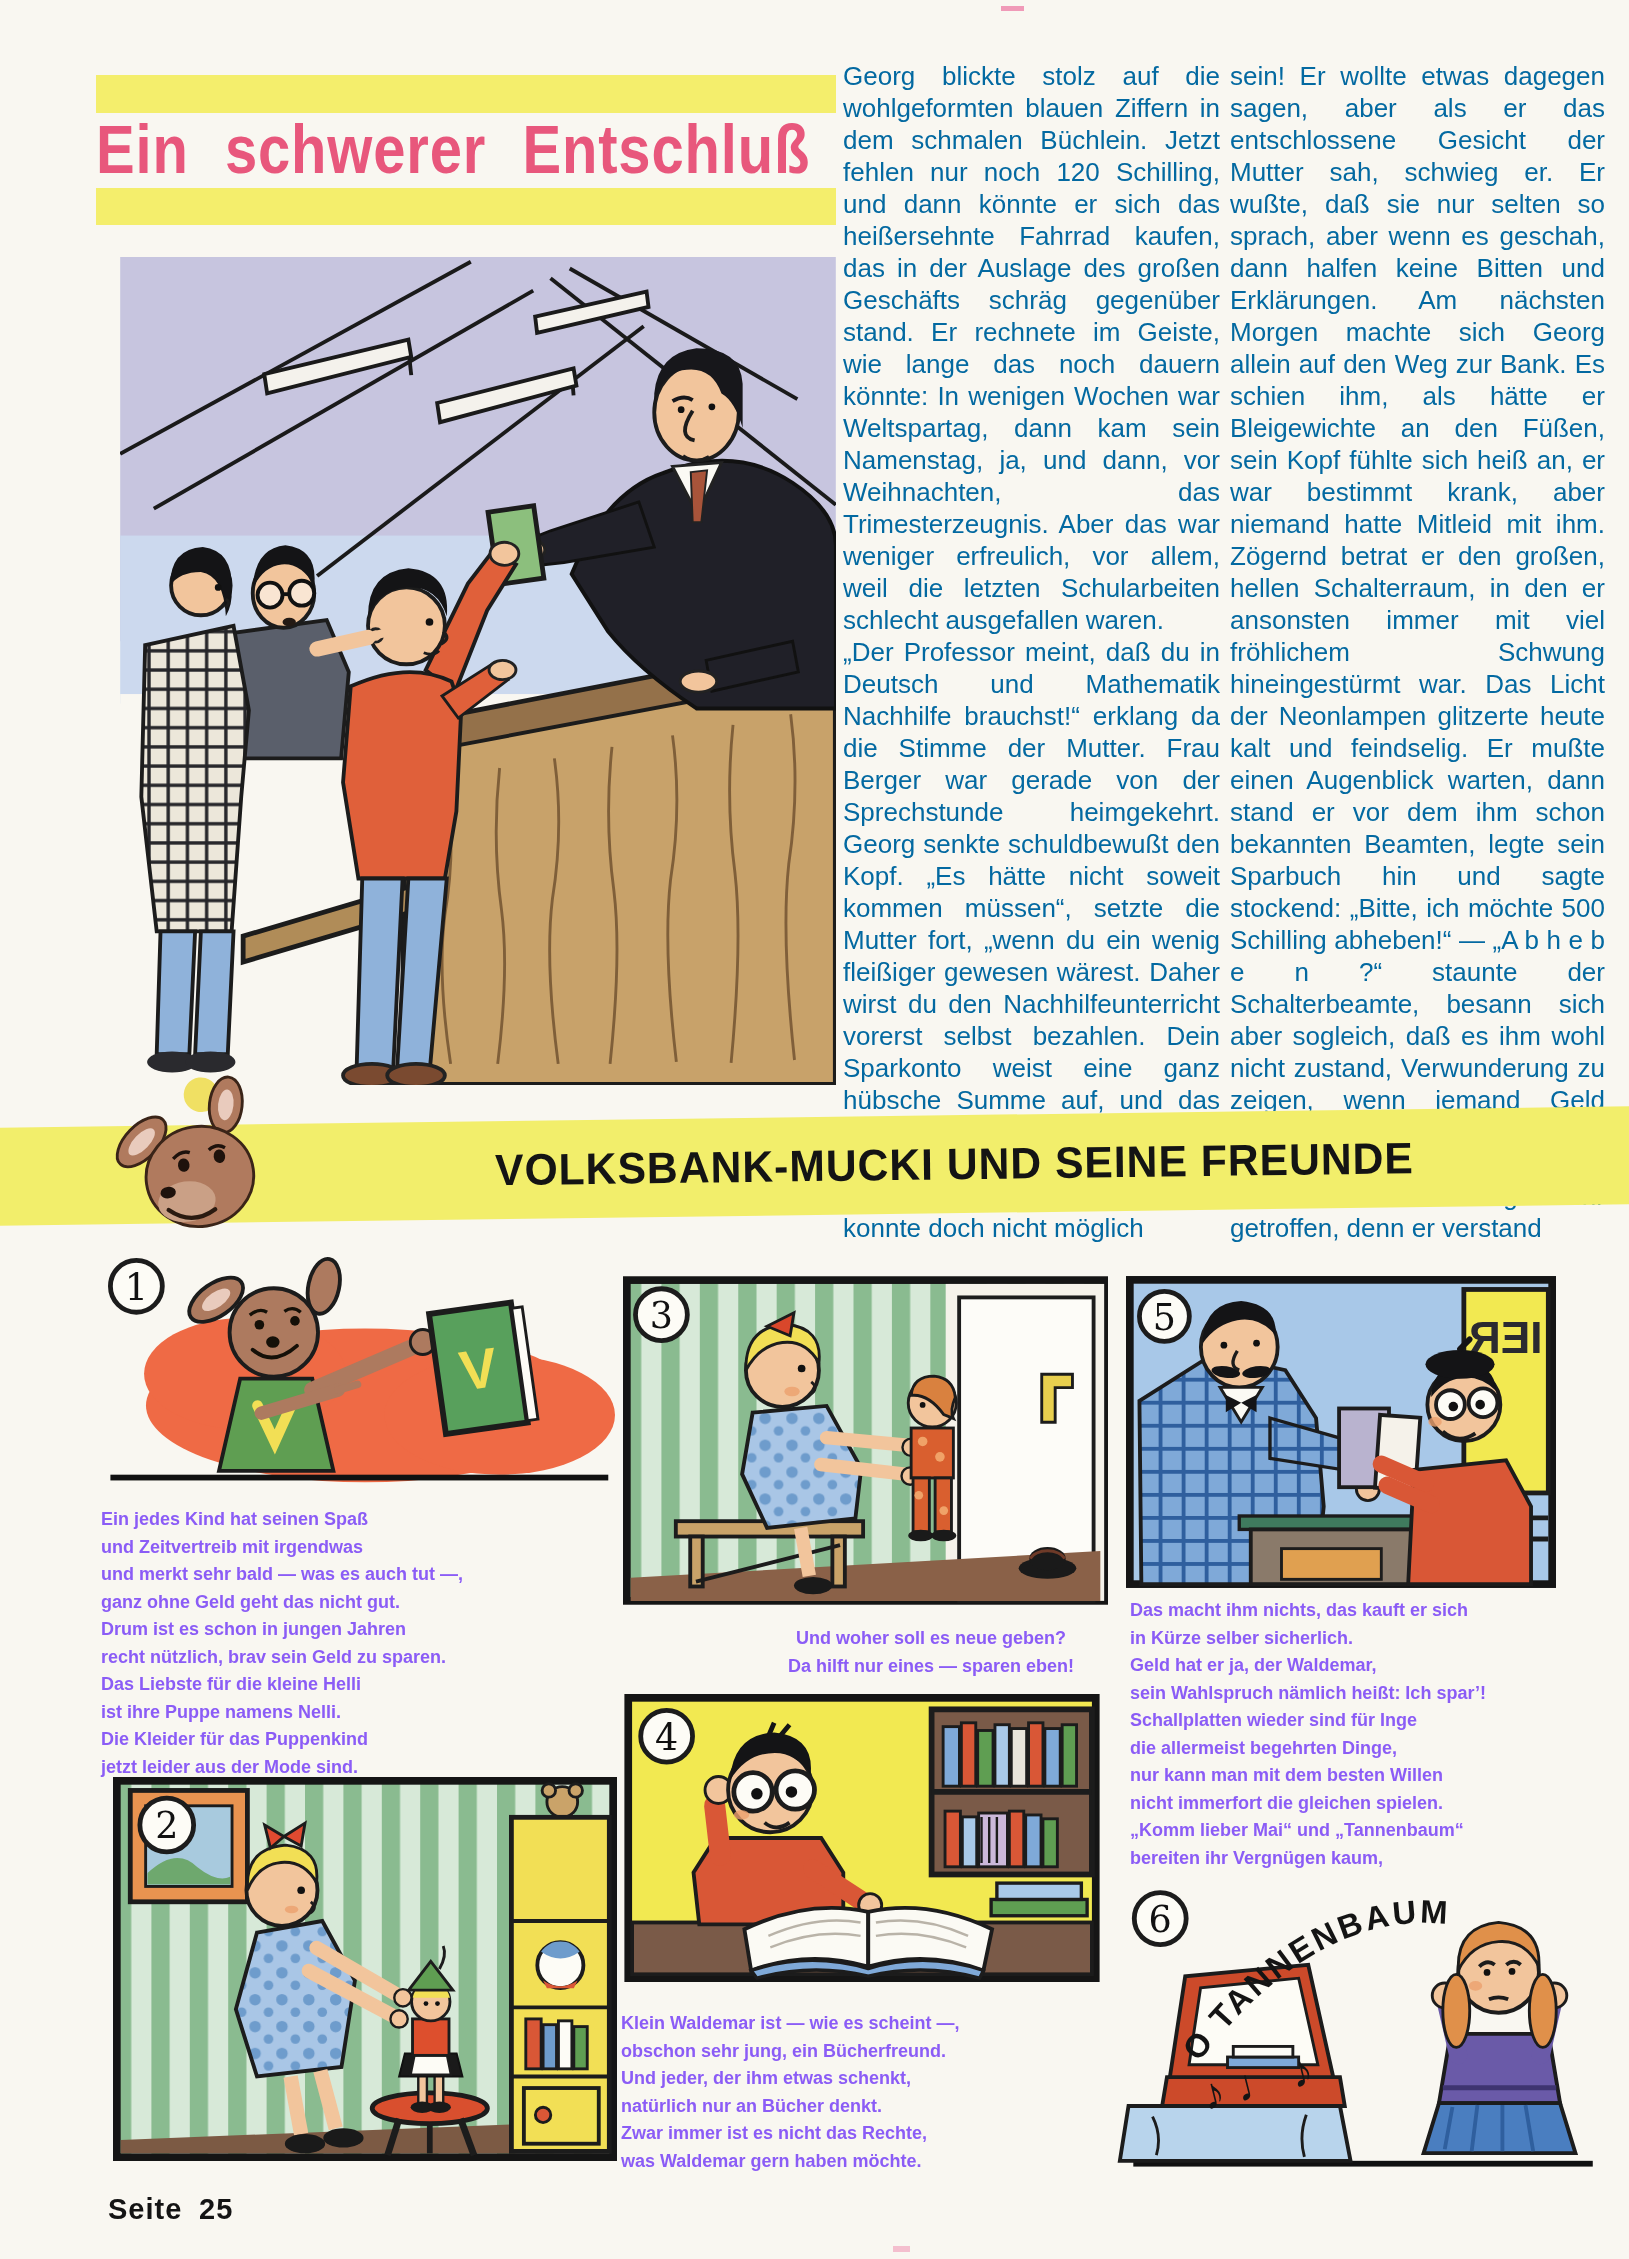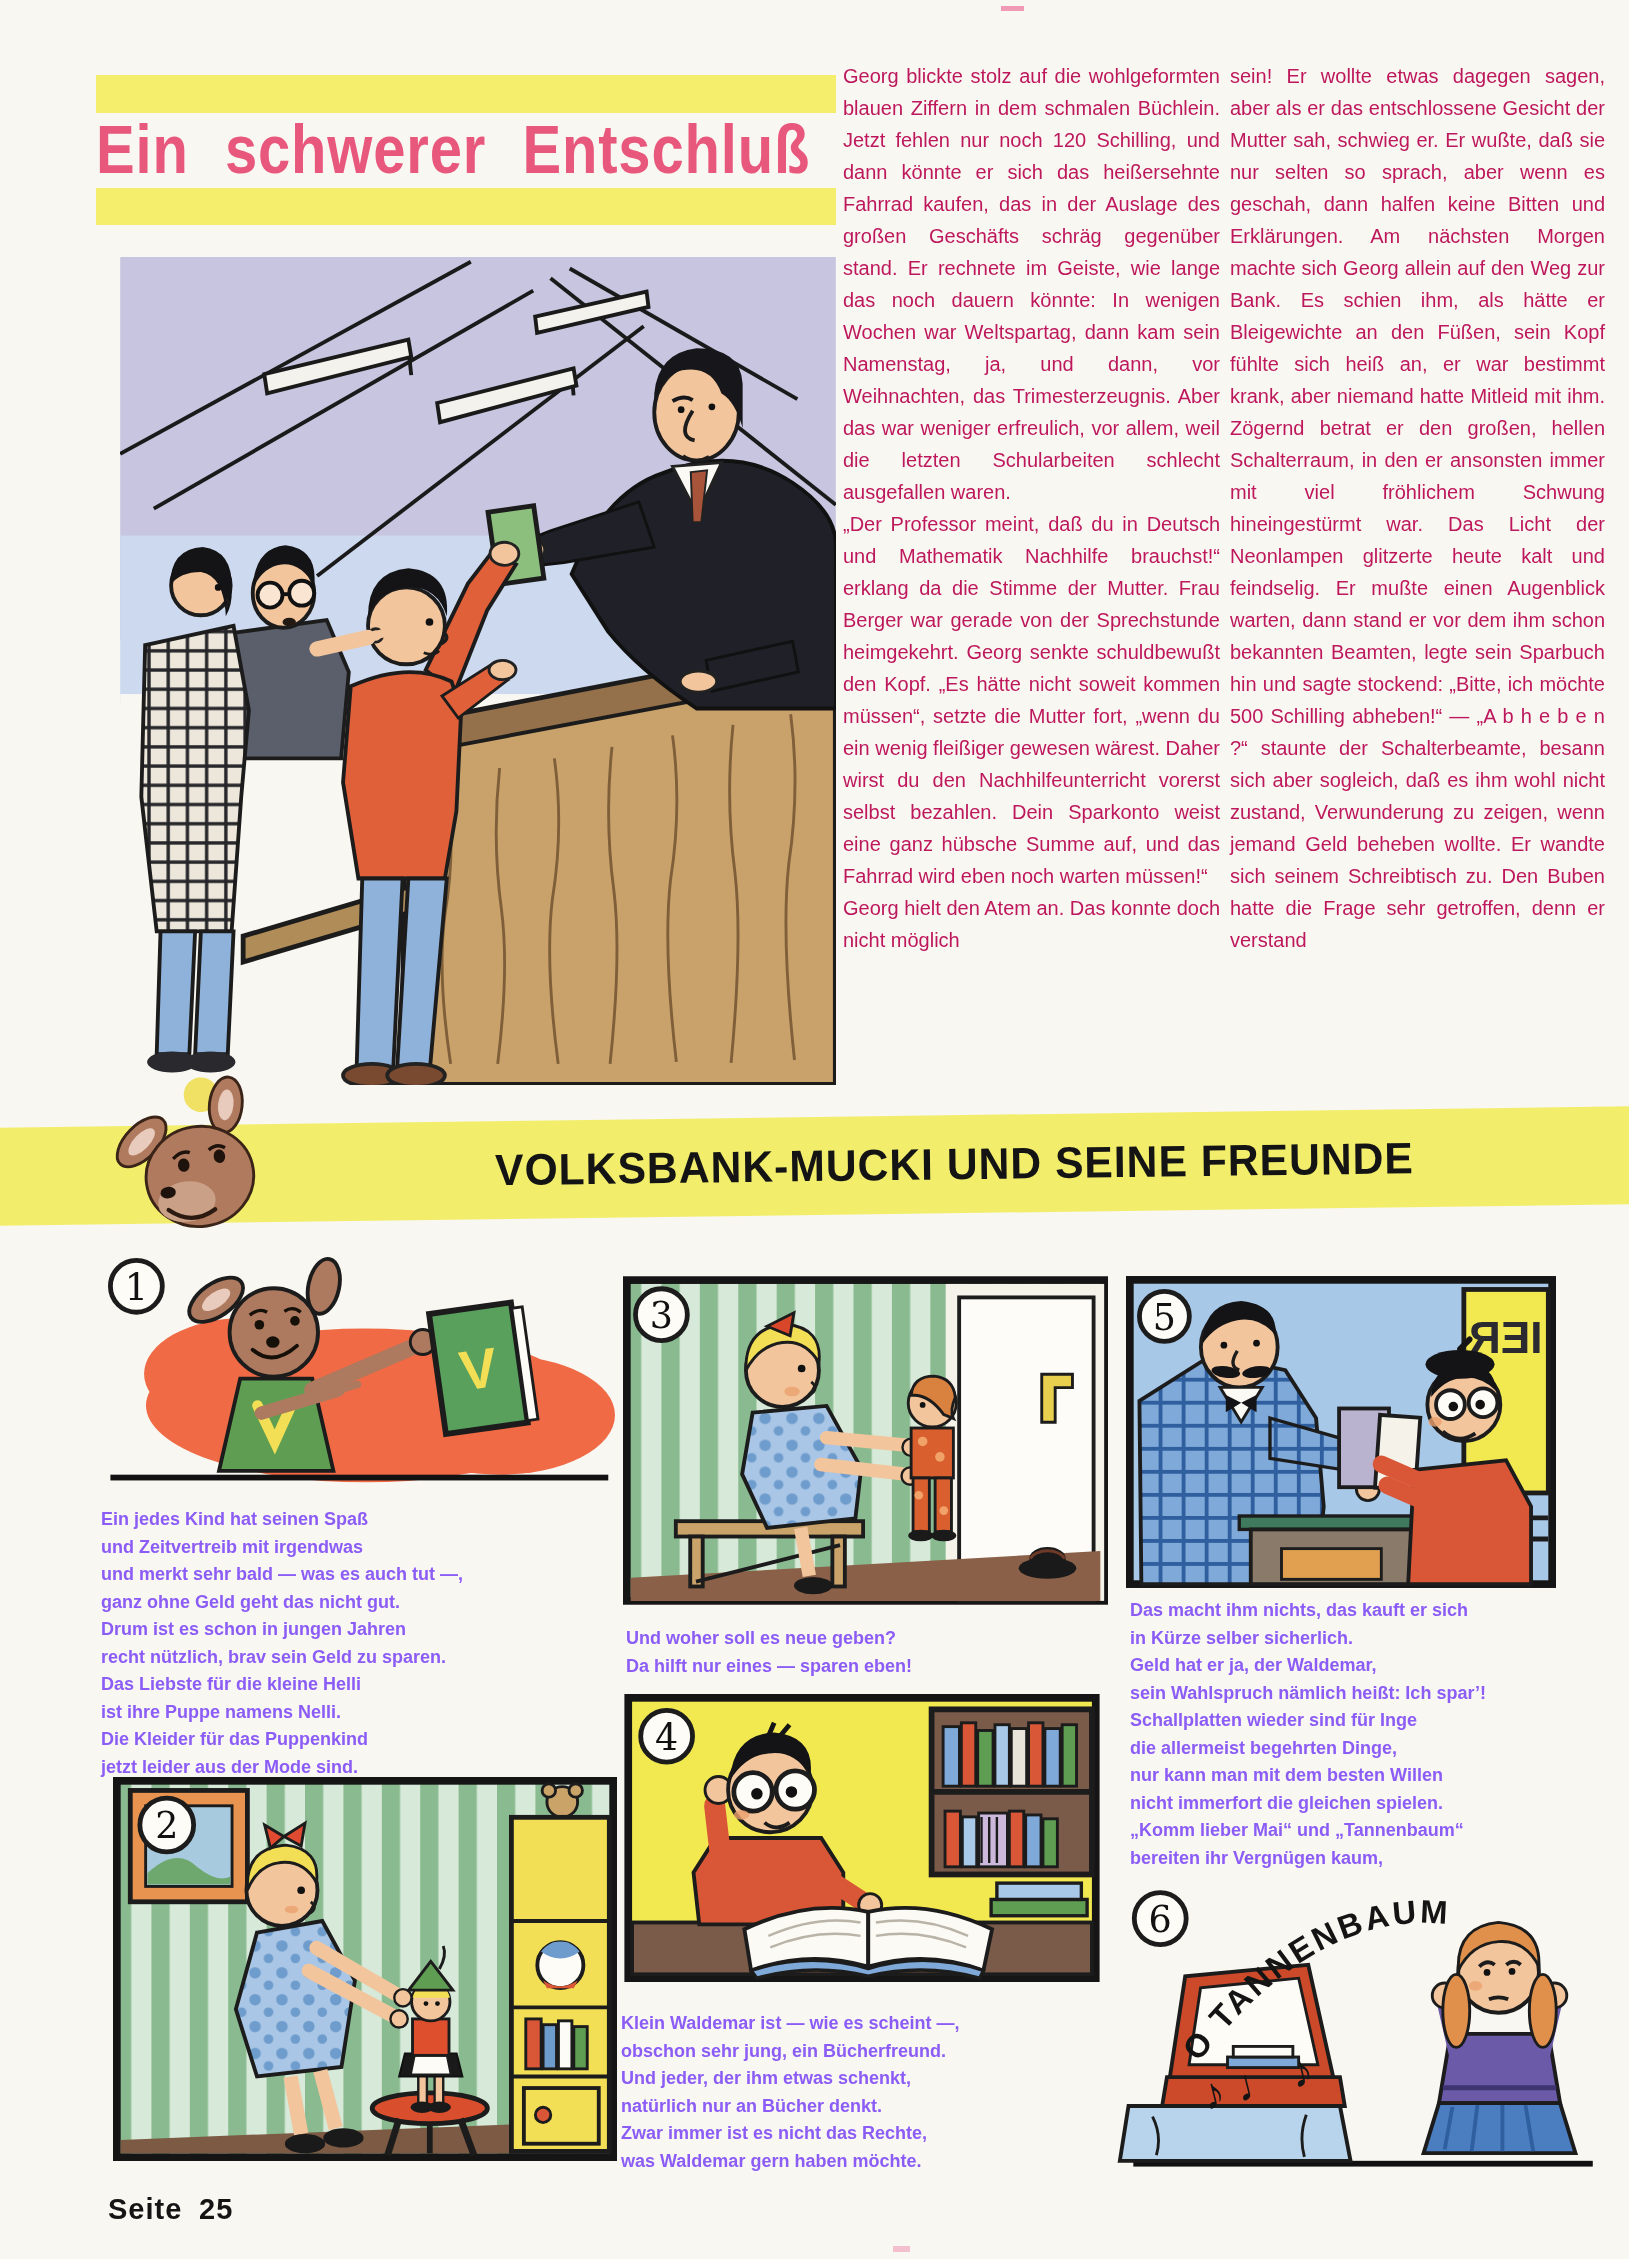--- a/index.html
+++ b/index.html
@@ -3,21 +3,21 @@
 <meta charset="utf-8">
 <style>
   html,body{margin:0;padding:0;}
   body{background:#e8e6e0;}
   .page{position:relative;width:1629px;height:2260px;background:#f9f7f1;overflow:hidden;
         font-family:"Liberation Sans",sans-serif;color:#191919;}
   .abs{position:absolute;}
   .hbar{background:#f4ee6c;}
   .article-title{font-weight:700;font-size:69px;color:#e8577c;letter-spacing:1px;word-spacing:23px;
         transform:scaleX(.84);transform-origin:left center;white-space:nowrap;}
-  .storycol{font-size:20px;line-height:32px;text-align:justify;color:#be185d;}
+  .storycol{font-size:26px;line-height:32px;text-align:justify;color:#0369a1;}
   .storycol p{margin:0;}
   .cap{font-weight:700;font-size:18px;line-height:27.5px;white-space:pre-line;color:#8b5cf6;}
   .banner-band{background:#f2ee6b;transform:rotate(-0.75deg);}
   .banner-title{font-weight:700;font-size:44px;color:#141414;letter-spacing:1px;white-space:nowrap;
         transform:scaleX(.97);transform-origin:left center;}
   .pagenum{font-weight:700;font-size:29px;color:#141414;letter-spacing:1px;word-spacing:7.7px;}
   .regmark{background:#f09ab8;}
   svg{display:block;}
   svg text{font-family:"Liberation Sans",sans-serif;}
   .circnum{font-family:"DejaVu Serif",serif;font-size:38px;}
@@ -359,21 +359,21 @@
         <circle cx="308" cy="228" r="4.5" fill="#f0a268"></circle>
           <circle cx="334" cy="244" r="4.5" fill="#f0a268"></circle>
         <ellipse cx="310" cy="270" rx="13" ry="6" fill="#1a1a1a"></ellipse>
         <ellipse cx="334" cy="270" rx="13" ry="6" fill="#1a1a1a"></ellipse>
       </g>
       <circle cx="40" cy="40" r="27" fill="#fdfcf6" stroke="#1c1c1c" stroke-width="5"></circle>
       <text class="circnum" x="40" y="54" text-anchor="middle" fill="#111">3</text>
     </svg>
   </div>
 
-  <div class="abs cap" style="left:626px;top:1625px;width:538px;">Und woher soll es neue geben?
+  <div class="abs cap" style="left:662px;top:1625px;width:538px;text-align:center;">Und woher soll es neue geben?
 Da hilft nur eines — sparen eben!</div>
 
   <div class="abs" style="left:624px;top:1694px;width:476px;height:288px;">
     <svg viewBox="0 0 495 300" width="476" height="288">
       <rect x="4" y="4" width="487" height="292" fill="#f2e951" stroke="#151515" stroke-width="8"></rect>
       <rect x="8" y="238" width="479" height="54" fill="#7a5a48" stroke="#1c1c1c" stroke-width="4"></rect>
       <g>
         <rect x="320" y="16" width="167" height="172" fill="#7a5a48" stroke="#1c1c1c" stroke-width="6"></rect>
         <line x1="320" y1="102" x2="487" y2="102" stroke="#1c1c1c" stroke-width="6"></line>
         <g stroke="#1c1c1c" stroke-width="3">

